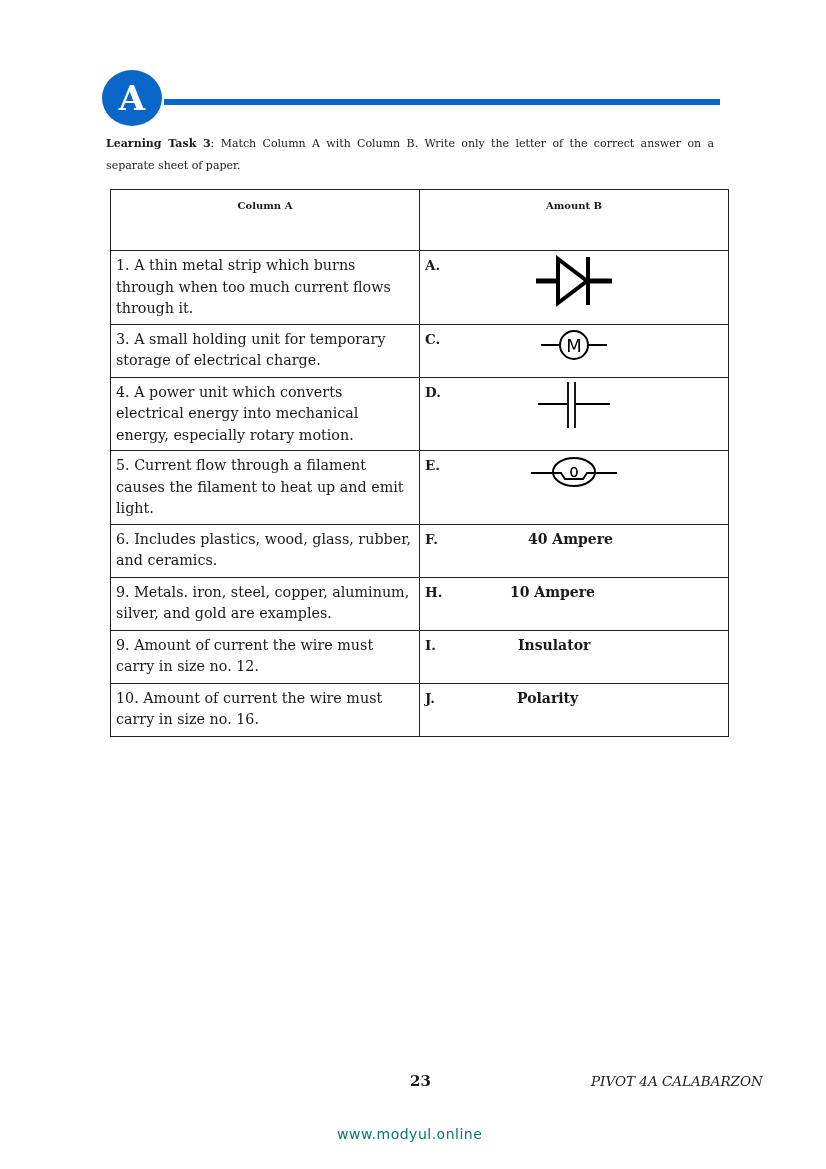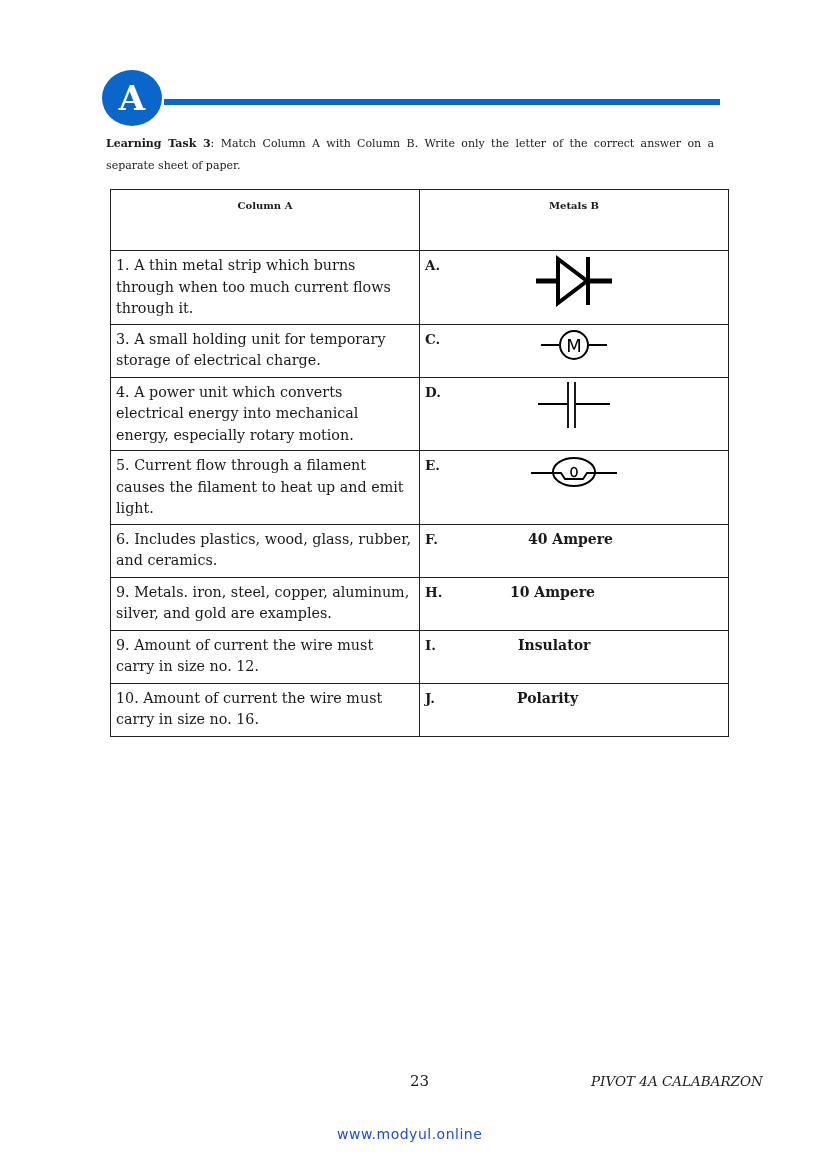--- a/index.html
+++ b/index.html
@@ -17,42 +17,42 @@
                 border-collapse: collapse; font-size: 14.3px; line-height: 21.5px; }
   table.match td, table.match th { border: 1.5px solid #222; vertical-align: top; padding: 4px 5px; }
   table.match th { font-weight: bold; height: 51px; text-align: center; padding-top: 5px; font-size: 10px; }
   .colA { width: 298px; }
   .cellB { position: relative; }
   .letter { font-weight: bold; font-size: 13.5px; }
   .symbol { position: absolute; left: 0; right: 0; top: 2px; display: flex; justify-content: center; }
   .symbol svg { display: block; }
   .answer { position: absolute; top: 4px; font-weight: bold; font-size: 14px; }
   .h61 { height: 53px; }
-  .footer-page { position: absolute; left: 410px; top: 1072px; font-size: 15px; }
+  .footer-page { position: absolute; left: 410px; top: 1072px; font-size: 15px; font-weight: bold; }
   .footer-brand { position: absolute; left: 591px; top: 1073px; font-size: 13.5px; font-style: italic; }
-  .watermark { position: absolute; left: 337px; top: 1126px; font-size: 14px; color: #1d4ed8;
+  .watermark { position: absolute; left: 337px; top: 1126px; font-size: 14px; color: #0f766e;
                font-family: "DejaVu Sans", sans-serif; letter-spacing: 0.5px; }
 </style>
 </head>
 <body>
 
 <div class="badge">
     <span>A</span>
   </div>
 <div class="rule"></div>
 
 <div class="instructions">
   <b>Learning Task 3</b><span>: Match  Column  A  with  Column  B.  Write  only  the  letter  of  the  correct answer on a separate sheet of  paper.</span>
 </div>
 
 <table class="match">
   <thead>
     <tr>
       <th class="colA">Column A</th>
-      <th>Metals B</th>
+      <th>Amount B</th>
     </tr>
   </thead>
   <tbody>
     <tr class="h61">
       <td class="colA">1. A thin metal strip which burns through when too much current flows through it.</td>
       <td class="cellB">
         <span class="letter">A.</span>
         <div class="symbol">
           <svg width="84" height="60" viewBox="0 0 84 60">
             <line x1="4" y1="28" x2="80" y2="28" stroke="#000" stroke-width="5"></line>

